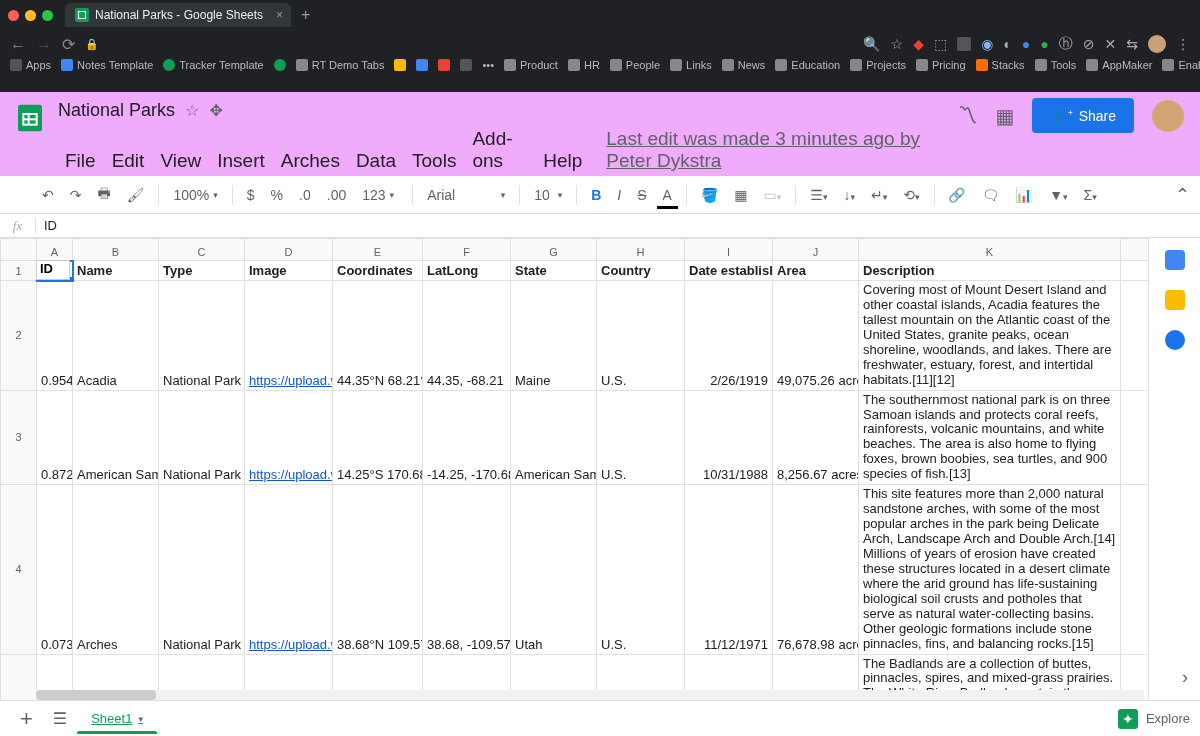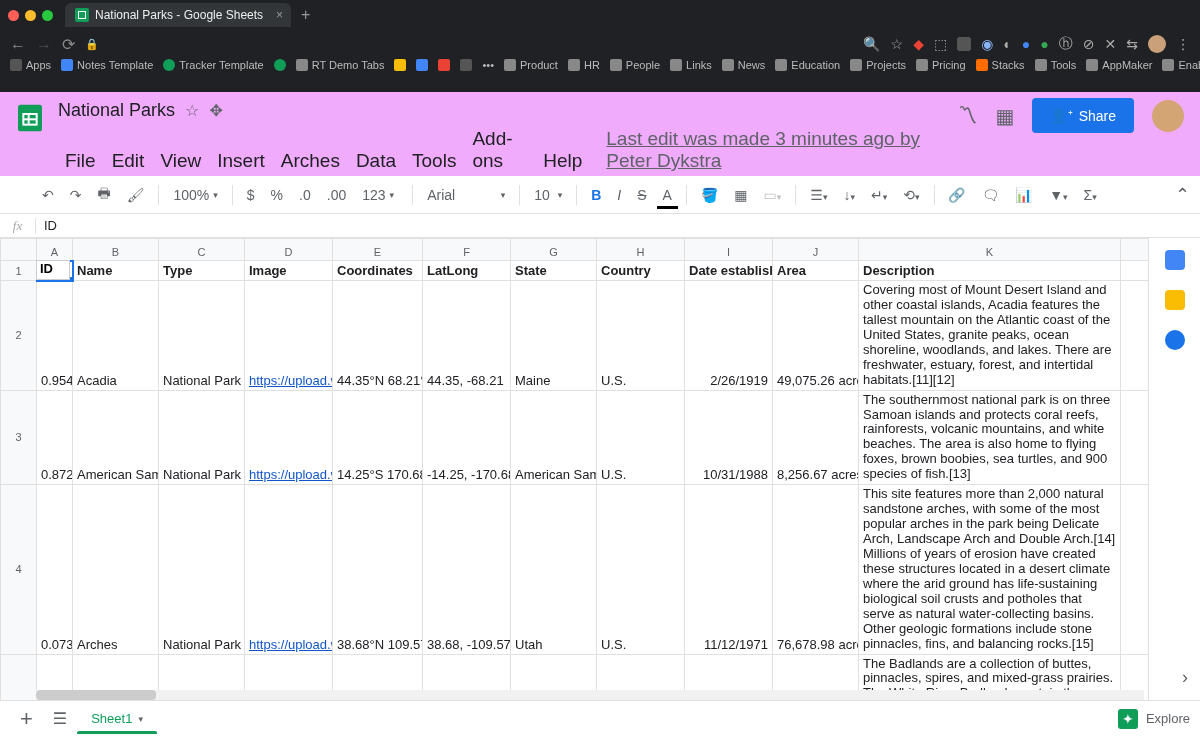--- a/index.html
+++ b/index.html
@@ -84,21 +84,21 @@
   .side-panel{width:52px;border-left:1px solid #e0e0e0;display:flex;flex-direction:column;align-items:center;padding-top:12px;gap:20px;}
   .sp-icon{width:20px;height:20px;border-radius:4px;}
   .sp-cal{background:#4285f4;}
   .sp-keep{background:#fbbc04;}
   .sp-tasks{background:#1a73e8;border-radius:50%;}
 
   
   .bottom-bar{position:absolute;left:0;right:0;bottom:0;height:36px;border-top:1px solid #e0e0e0;background:#fff;display:flex;align-items:center;padding:0 10px;font-size:13px;}
   .add-sheet{color:#5f6368;font-size:22px;padding:0 10px;}
   .all-sheets{color:#5f6368;font-size:16px;padding:0 10px;}
-  .sheet-tab{color:#0f9d58;font-weight:500;padding:8px 14px;border-radius:4px 4px 0 0;display:flex;align-items:center;gap:6px;position:relative;}
+  .sheet-tab{color:#0f9d58;font-weight:500;padding:8px 14px;border-radius:4px 4px 0 0;display:flex;align-items:center;gap:6px;position:relative;text-decoration:underline;}
   .sheet-tab::before{content:"";position:absolute;left:0;right:0;bottom:0;height:3px;background:#0f9d58;border-radius:2px 2px 0 0;}
   .explore{margin-left:auto;display:flex;align-items:center;gap:8px;color:#5f6368;}
   .explore-ico{width:20px;height:20px;background:#0f9d58;border-radius:3px;display:flex;align-items:center;justify-content:center;color:#fff;font-size:14px;}
   .expand-side{position:absolute;right:12px;bottom:48px;color:#5f6368;font-size:18px;}
   .hscroll{position:absolute;left:36px;right:56px;bottom:36px;height:10px;background:#f1f1f1;}
   .hscroll-thumb{position:absolute;left:0;top:0;height:100%;width:120px;background:#ccc;border-radius:4px;}
 </style>
 </head>
 <body>
 

